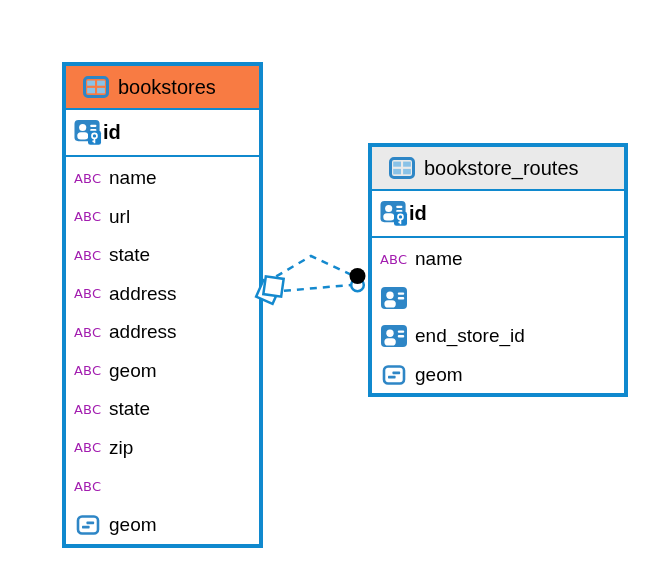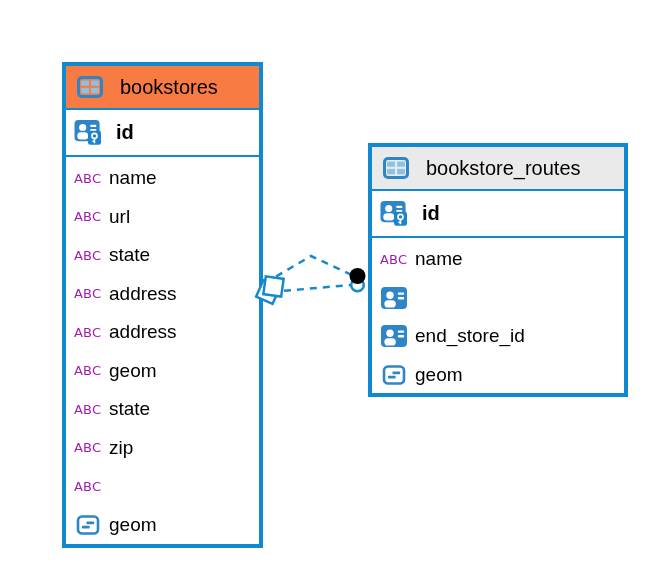--- a/index.html
+++ b/index.html
@@ -15,28 +15,28 @@
     font-family:"Liberation Sans",sans-serif;color:#000;overflow:hidden;
   }
   .table{
     position:absolute;background:#fff;border:4px solid var(--blue);
     box-sizing:border-box;display:flex;flex-direction:column;
   }
   #table-bookstores{left:62px;top:62px;width:201px;height:486px;}
   #table-bookstore-routes{left:368px;top:143px;width:260px;height:254px;}
   .thead{
     height:42px;flex:0 0 42px;display:flex;align-items:center;
-    padding-left:10px;gap:16px;border-bottom:2px solid var(--blue);
+    padding-left:16px;gap:8px;border-bottom:2px solid var(--blue);
   }
   .thead.orange{background:var(--orange);}
   .thead.gray{background:var(--gray);}
   .tname{font-size:20px;font-weight:400;white-space:nowrap;}
   .pkrow{
     height:45px;flex:0 0 45px;display:flex;align-items:center;
-    padding-left:8px;gap:14px;border-bottom:2px solid var(--blue);background:#fff;
+    padding-left:8px;gap:1px;border-bottom:2px solid var(--blue);background:#fff;
   }
   .pkrow .label{font-size:20px;font-weight:700;}
   .cols{flex:1;display:flex;flex-direction:column;justify-content:space-around;padding:2px 0;}
   .row{display:flex;align-items:center;padding-left:8px;gap:7px;height:38.5px;flex:0 0 auto;}
   .row .label{font-size:19px;white-space:nowrap;}
   .icon{display:inline-flex;align-items:center;justify-content:center;flex:0 0 auto;width:28px;}
   .abc{
     font-family:"DejaVu Sans",sans-serif;font-weight:400;font-size:13px;
     color:#a21caf;letter-spacing:0.2px;width:28px;justify-content:flex-start;
   }

